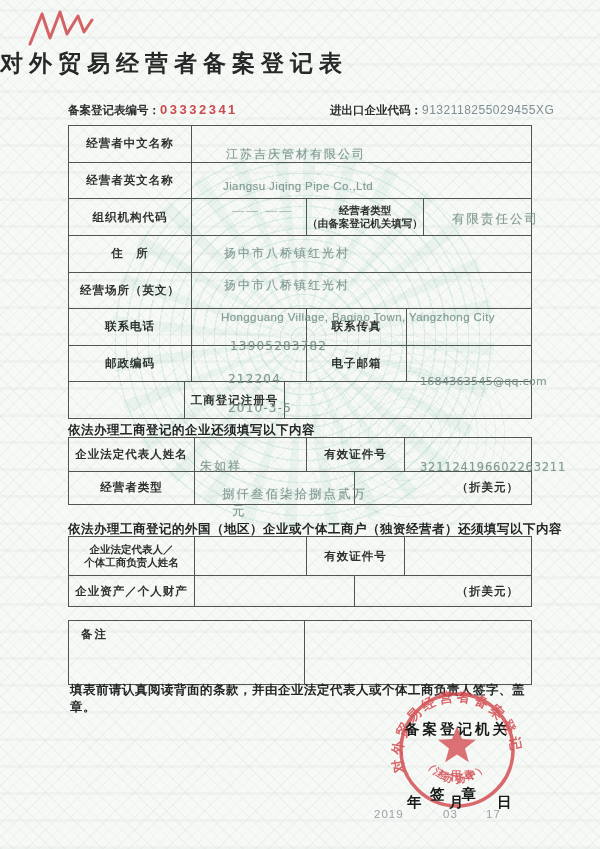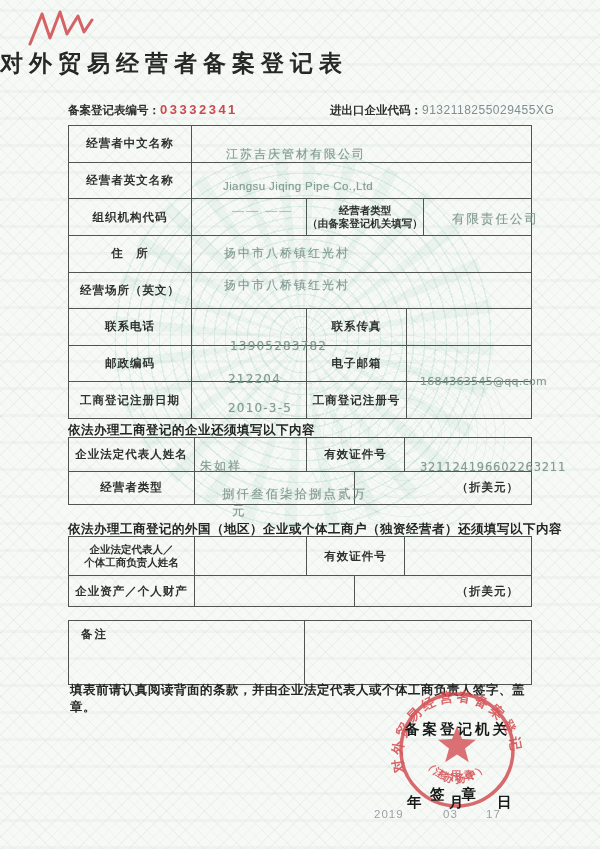--- a/index.html
+++ b/index.html
@@ -138,33 +138,33 @@
       <div class="tcell w100">联系传真</div>
       <div class="tcell w127 empty"></div>
     </div>
     <div class="trow">
       <div class="tcell w122">邮政编码</div>
       <div class="tcell w115 empty"></div>
       <div class="tcell w100">电子邮箱</div>
       <div class="tcell w127 empty"></div>
     </div>
     <div class="trow">
-      <div class="tcell w122">工商登记注册日期</div>
       <div class="tcell w115 empty"></div>
       <div class="tcell w100">工商登记注册号</div>
       <div class="tcell w127 empty"></div>
     </div>
   </div>
 
   <div class="v" style="left:226px;top:146px;">江苏吉庆管材有限公司</div>
   <div class="v v-en" style="left:223px;top:180px;">Jiangsu Jiqing Pipe Co.,Ltd</div>
   <div class="v" style="left:232px;top:204px;opacity:.55;">—— ——</div>
   <div class="v" style="left:452px;top:211px;font-size:12.5px;">有限责任公司</div>
   <div class="v" style="left:224px;top:245px;">扬中市八桥镇红光村</div>
   <div class="v" style="left:224px;top:277px;">扬中市八桥镇红光村</div>
+  <div class="v v-en" style="left:221px;top:311px;">Hongguang Village, Baqiao Town, Yangzhong City</div>
   <div class="v v-num" style="left:230px;top:339px;">13905283782</div>
   <div class="v v-num" style="left:228px;top:372px;">212204</div>
   <div class="v v-num" style="left:420px;top:375px;font-size:11px;letter-spacing:.3px;">1684363545@qq.com</div>
   <div class="v v-num" style="left:228px;top:401px;">2010-3-5</div>
 
   <div id="sec2-head" class="sec-head">依法办理工商登记的企业还须填写以下内容</div>
   <div id="table2" class="tbl">
     <div class="trow">
       <div class="tcell w125">企业法定代表人姓名</div>
       <div class="tcell w112 empty"></div>

